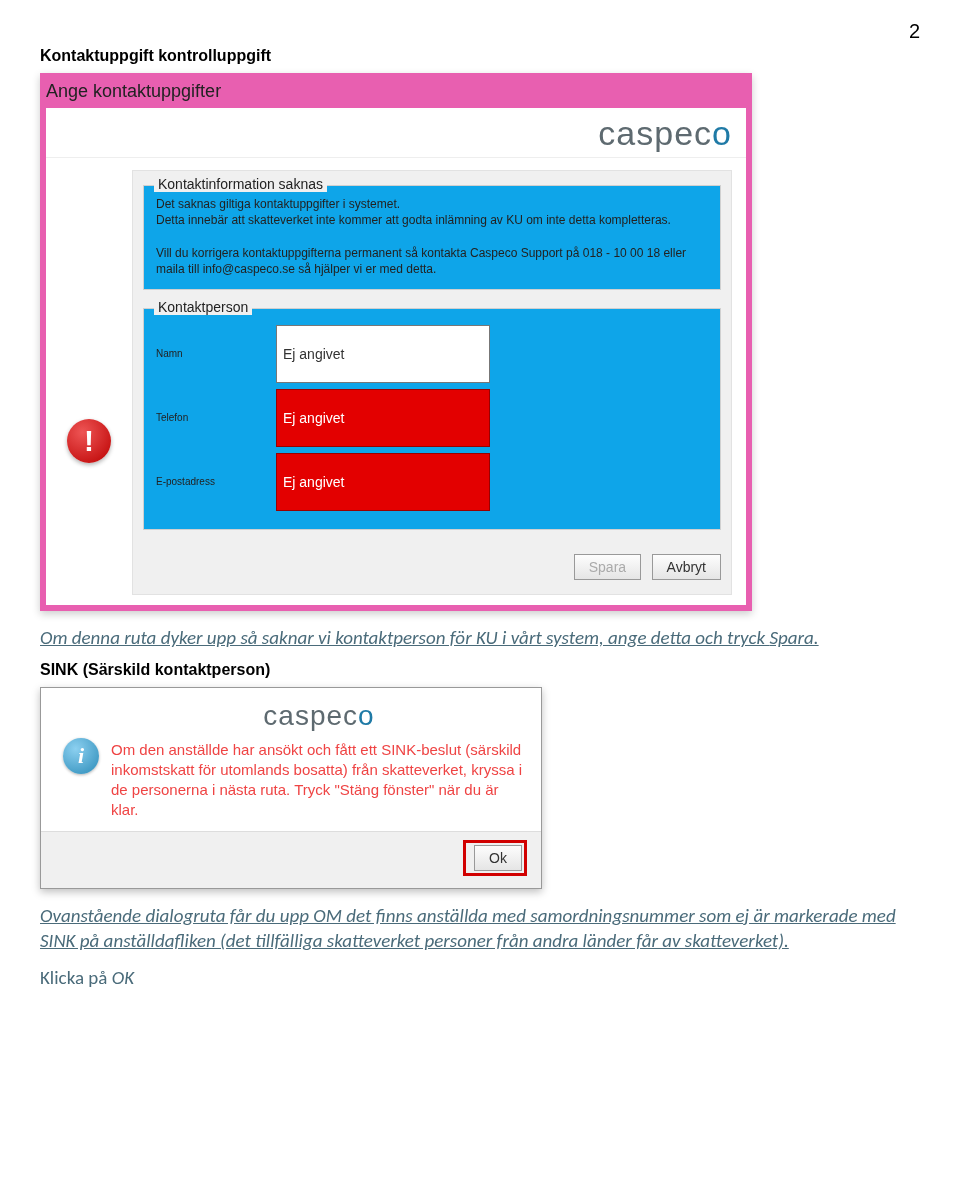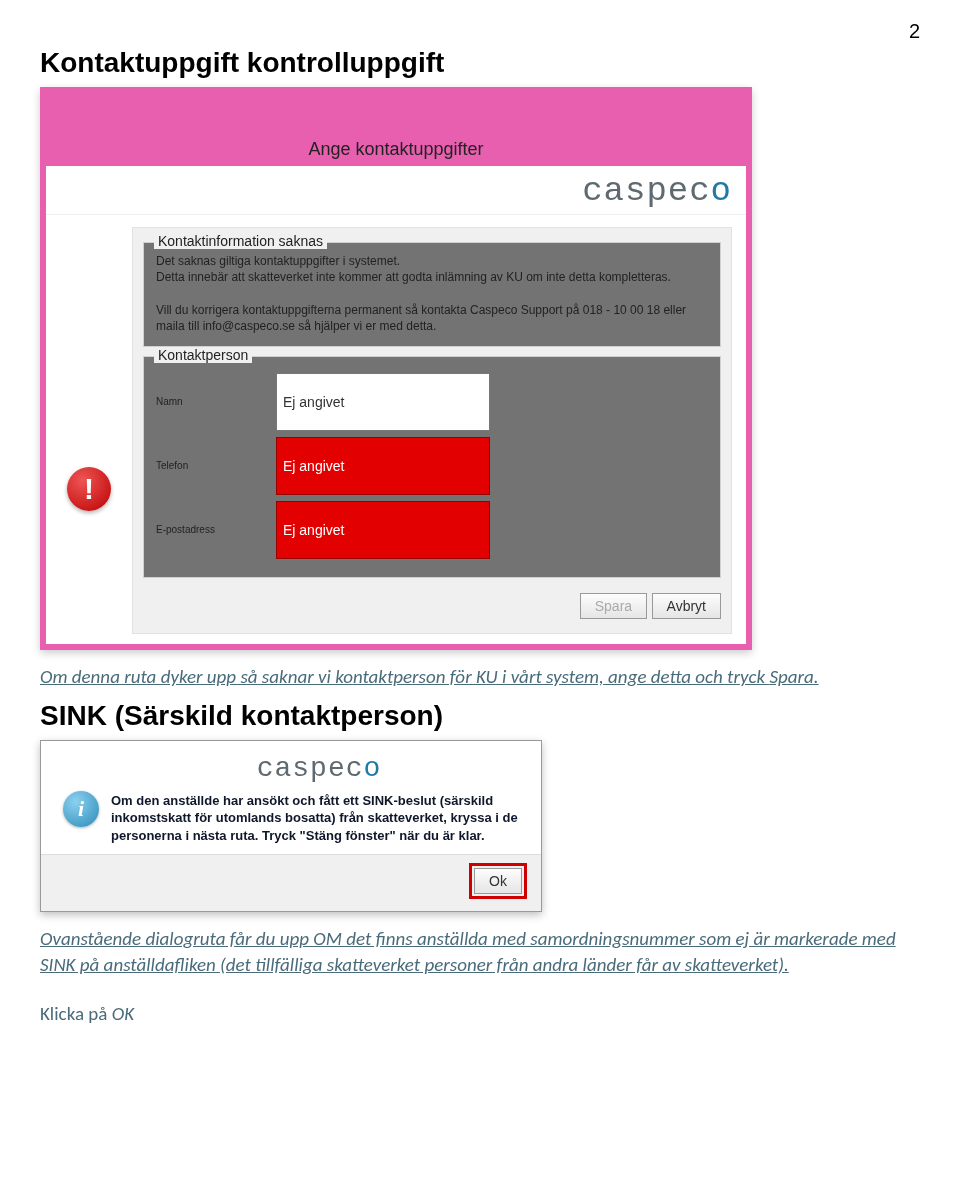--- a/index.html
+++ b/index.html
@@ -10,56 +10,54 @@
     color: #000;
     width: 960px;
     box-sizing: border-box;
   }
   .page-number {
     text-align: right;
     font-size: 20px;
     margin-bottom: 4px;
   }
   h1.section-title {
-    font-size: 28px;
+    font-size: 16px;
     font-weight: bold;
     margin: 0 0 8px 0;
   }
   .caption {
     font-family: Calibri, Arial, sans-serif;
     font-style: italic;
     color: #4a6b7a;
     font-size: 19px;
     margin: 14px 0 10px 0;
     line-height: 1.35;
     text-decoration: underline;
   }
   .footer-text {
     font-family: Calibri, Arial, sans-serif;
     color: #4a6b7a;
     font-size: 19px;
-    margin-top: 24px;
+    margin-top: 12px;
   }
   .footer-text .em { font-style: italic; }
 
   
   .dialog1 {
     width: 700px;
     border: 6px solid #e85fb0;
     background: #e85fb0;
     box-shadow: 0 3px 8px rgba(0,0,0,0.2);
     position: relative;
   }
   .dialog1-title {
-    text-align: center;
     font-size: 18px;
     color: #222;
     padding: 2px 0 6px 0;
     background: #e85fb0;
-    margin-top: 44px;
   }
   .dialog1-body {
     background: #fff;
     padding: 0;
     display: flex;
   }
   .dialog1-left {
     width: 86px;
     background: #fff;
     display: flex;
@@ -82,37 +80,37 @@
   }
   .logo-row {
     text-align: right;
     padding: 6px 14px 4px 0;
     background:#fff;
   }
   .logo {
     font-size: 34px;
     letter-spacing: 1px;
     color: #5e6a70;
-    font-family: Liberation Mono, monospace;
+    font-family: Liberation Sans, sans-serif;
     font-weight: 500;
     display:inline-block;
   }
   .logo .o-blue { color:#1f7aa6; }
   .panel-gray {
     background: #f0f0f0;
     border: 1px solid #e2e2e2;
     padding: 8px 10px 14px 10px;
     margin-top: 4px;
   }
   .fieldset {
     border: 1px solid #d0d0d0;
-    margin: 6px 0 9px 0;
+    margin: 6px 0 18px 0;
     padding: 10px 12px 12px 12px;
     position: relative;
-    background: #737373;
+    background: #0ea5e9;
   }
   .fieldset-legend {
     position: absolute;
     top: -10px;
     left: 10px;
     background: #f0f0f0;
     padding: 0 4px;
     font-size: 14px;
     color: #222;
   }
@@ -149,20 +147,21 @@
   .button-row {
     text-align: right;
     padding: 6px 0 0 0;
   }
   .btn {
     display:inline-block;
     padding: 4px 14px;
     font-size: 14px;
     border: 1px solid #999;
     background: linear-gradient(#fdfdfd,#e5e5e5);
+    margin-left: 6px;
     cursor: pointer;
     color:#333;
   }
   .btn.disabled {
     color: #aaa;
     cursor: default;
   }
 
   
   .dialog2-wrap { margin-top: 6px; }
@@ -190,24 +189,23 @@
     display:flex; align-items:center; justify-content:center;
     color:#fff; font-family: Georgia, serif;
     font-style: italic; font-weight:bold; font-size:22px;
     margin-top: 40px;
     box-shadow: 0 1px 3px rgba(0,0,0,0.3);
   }
   .dialog2-left { width: 60px; display:flex; justify-content:center; }
   .dialog2-right { flex:1; }
   .dialog2-logo { text-align:center; padding: 2px 0 8px 0; }
   .dialog2-text {
-    font-size: 13px;
-    color: #0f172a;
+    font-size: 15px;
+    color: #ef4444;
     line-height: 1.35;
-    font-weight: bold;
   }
   .dialog2-buttons {
     text-align: right;
     padding: 8px 14px 12px 0;
     background:#f0f0f0;
     border-top:1px solid #ddd;
   }
   .ok-wrap {
     display:inline-block;
     border: 3px solid #d10000;

